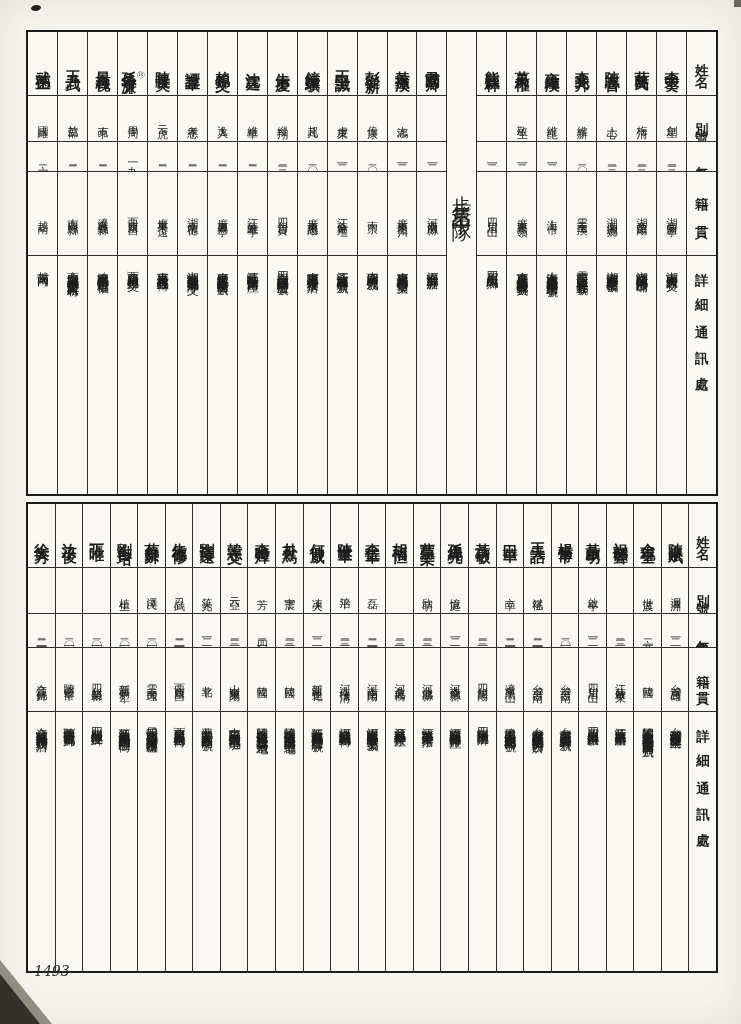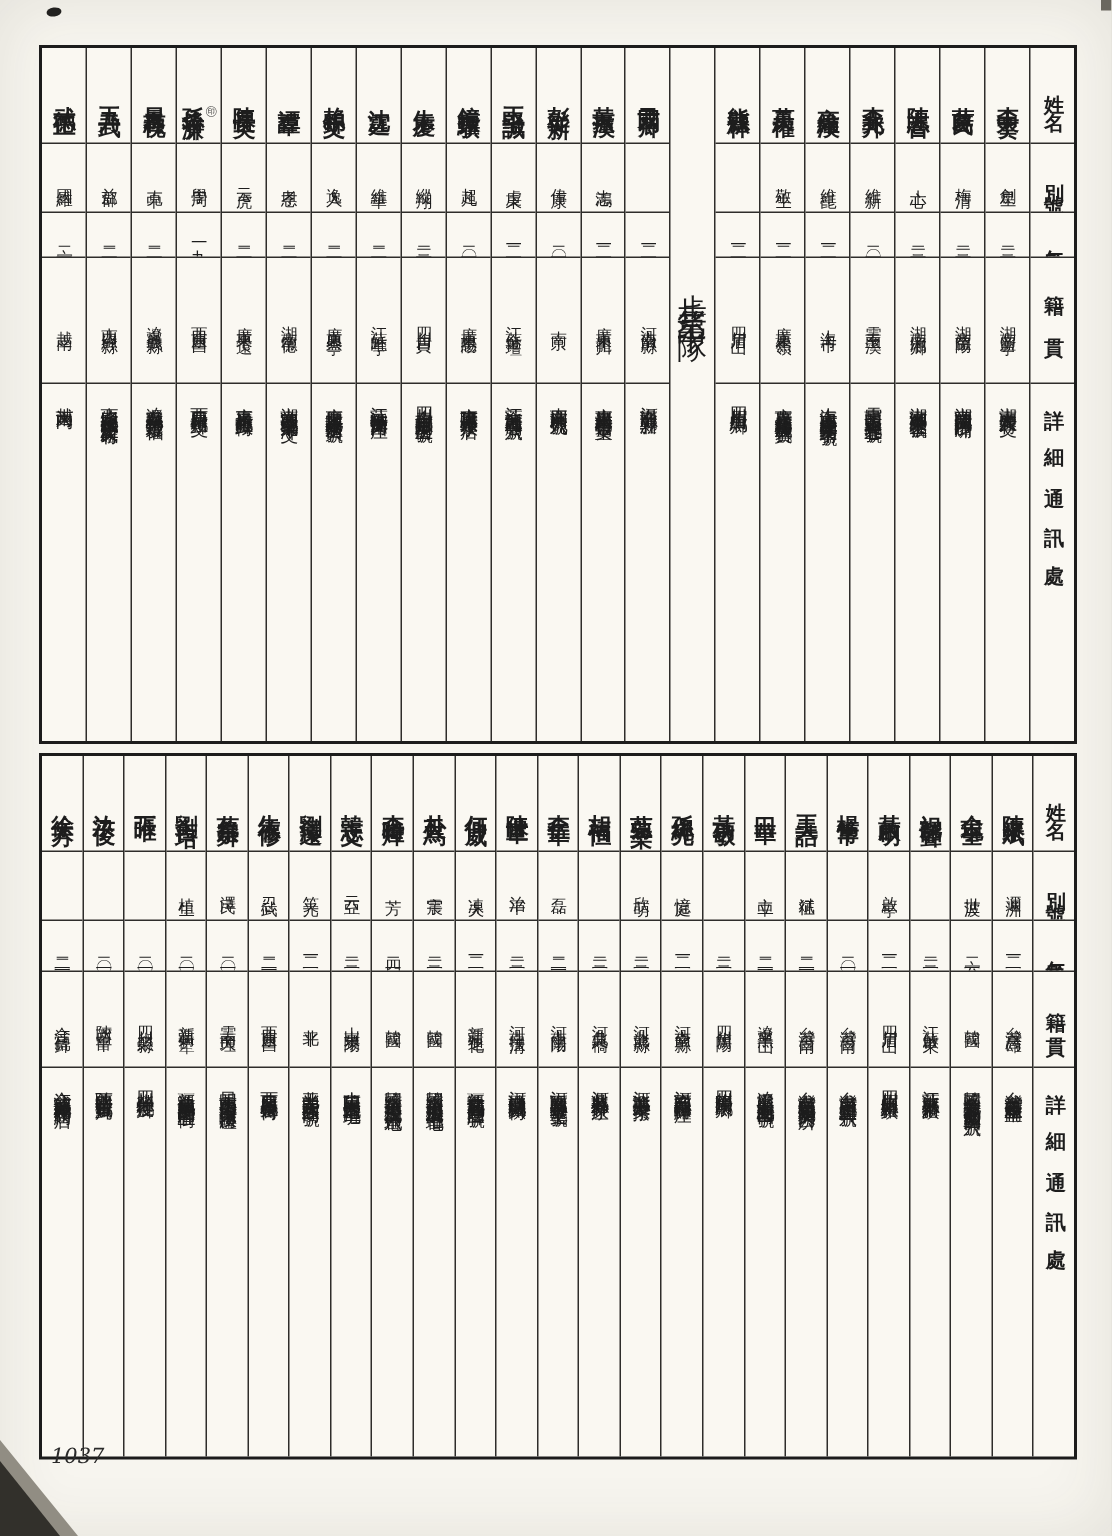--- a/index.html
+++ b/index.html
@@ -876,17 +876,17 @@
         </div>
         <div class="cell b3">
           <span class="vtext native-text">合江富錦</span>
         </div>
         <div class="cell b4">
           <span class="vtext addr-text">合江省富錦縣城內和發同葯店</span>
         </div>
       </div>
     </div>
 
-  <div class="page-number">1037</div>
+  <div class="page-number">1493</div>
 
   <div class="corner-curl-soft"></div>
   <div class="corner-curl"></div>
 </div>
 
 </body></html>

